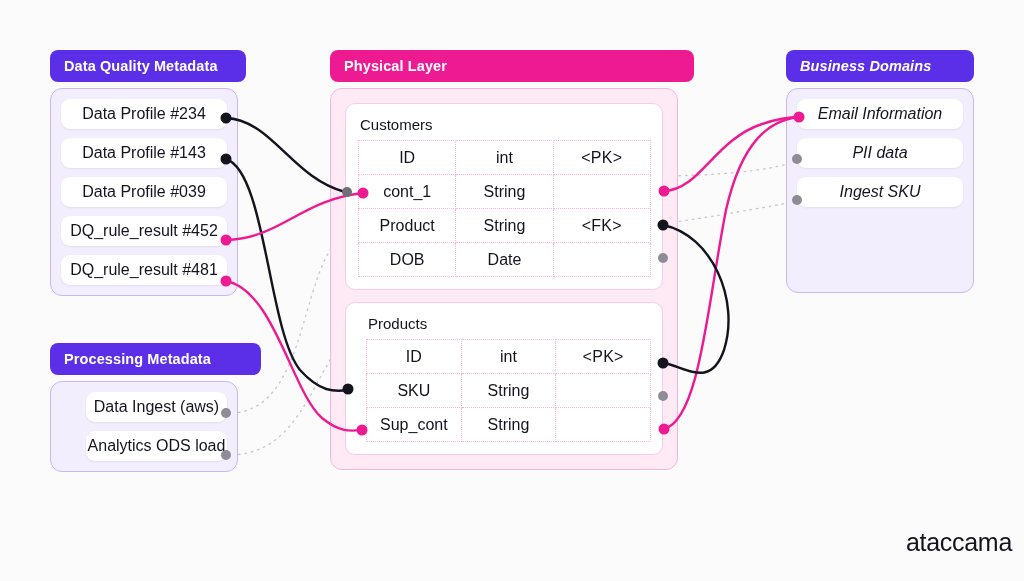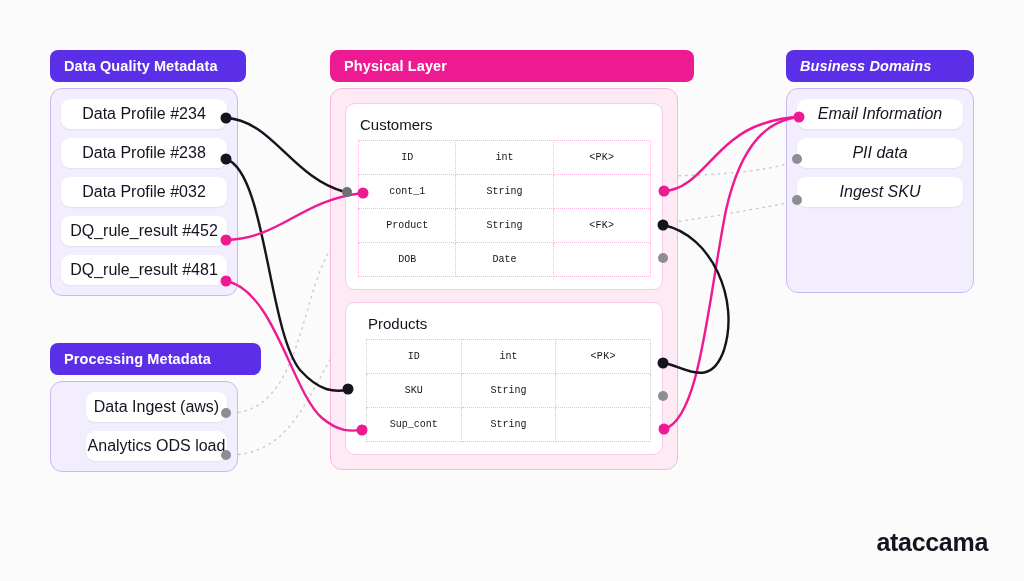--- a/index.html
+++ b/index.html
@@ -61,34 +61,33 @@
   .table-card:last-child{margin-bottom:0;padding-left:20px;}
   .table-title{
     font-size:15px;font-weight:normal;color:#14141e;
     margin:2px 0 7px 2px;
   }
   .grid{display:table;width:100%;border-collapse:collapse;}
   .grid-row{display:table-row;}
   .cell{
     display:table-cell;
     text-align:center;
-    font-size:10px;
+    font-size:16px;
     color:#14141e;
     height:33px;
     vertical-align:middle;
     border:1px dotted #f7b6dd;
     width:33.33%;
-    font-family:Liberation Mono, monospace;
   }
   .cell.key{letter-spacing:.3px;}
 
   
   .logo{
-    position:absolute;right:36px;bottom:24px;z-index:6;
-    font-size:25px;font-weight:bold;letter-spacing:-.3px;
+    position:absolute;right:12px;bottom:24px;z-index:6;
+    font-size:25px;font-weight:normal;letter-spacing:-.3px;
     color:#14141e;
   }
 </style>
 </head>
 <body>
 
 <div id="canvas">
 
   <svg class="wires back" viewBox="0 0 1024 581">
     <g fill="none" stroke="#c9c9cf" stroke-width="1.4" stroke-dasharray="1.5 5" stroke-linecap="round">
@@ -116,24 +115,24 @@
     </g>
   </svg>
 
   <div class="panel" style="left:50px;top:50px;width:188px;">
     <div class="panel-header" style="background:#5B2FE8;width:196px;">Data Quality Metadata</div>
     <div class="panel-body violet" style="margin-top:6px;">
       <div class="chip">
           <span>Data Profile #234</span>
         </div>
       <div class="chip">
-          <span>Data Profile #238</span>
-        </div>
-      <div class="chip">
-          <span>Data Profile #032</span>
+          <span>Data Profile #143</span>
+        </div>
+      <div class="chip">
+          <span>Data Profile #039</span>
         </div>
       <div class="chip">
           <span>DQ_rule_result #452</span>
         </div>
       <div class="chip">
           <span>DQ_rule_result #481</span>
         </div>
     </div>
   </div>
 

